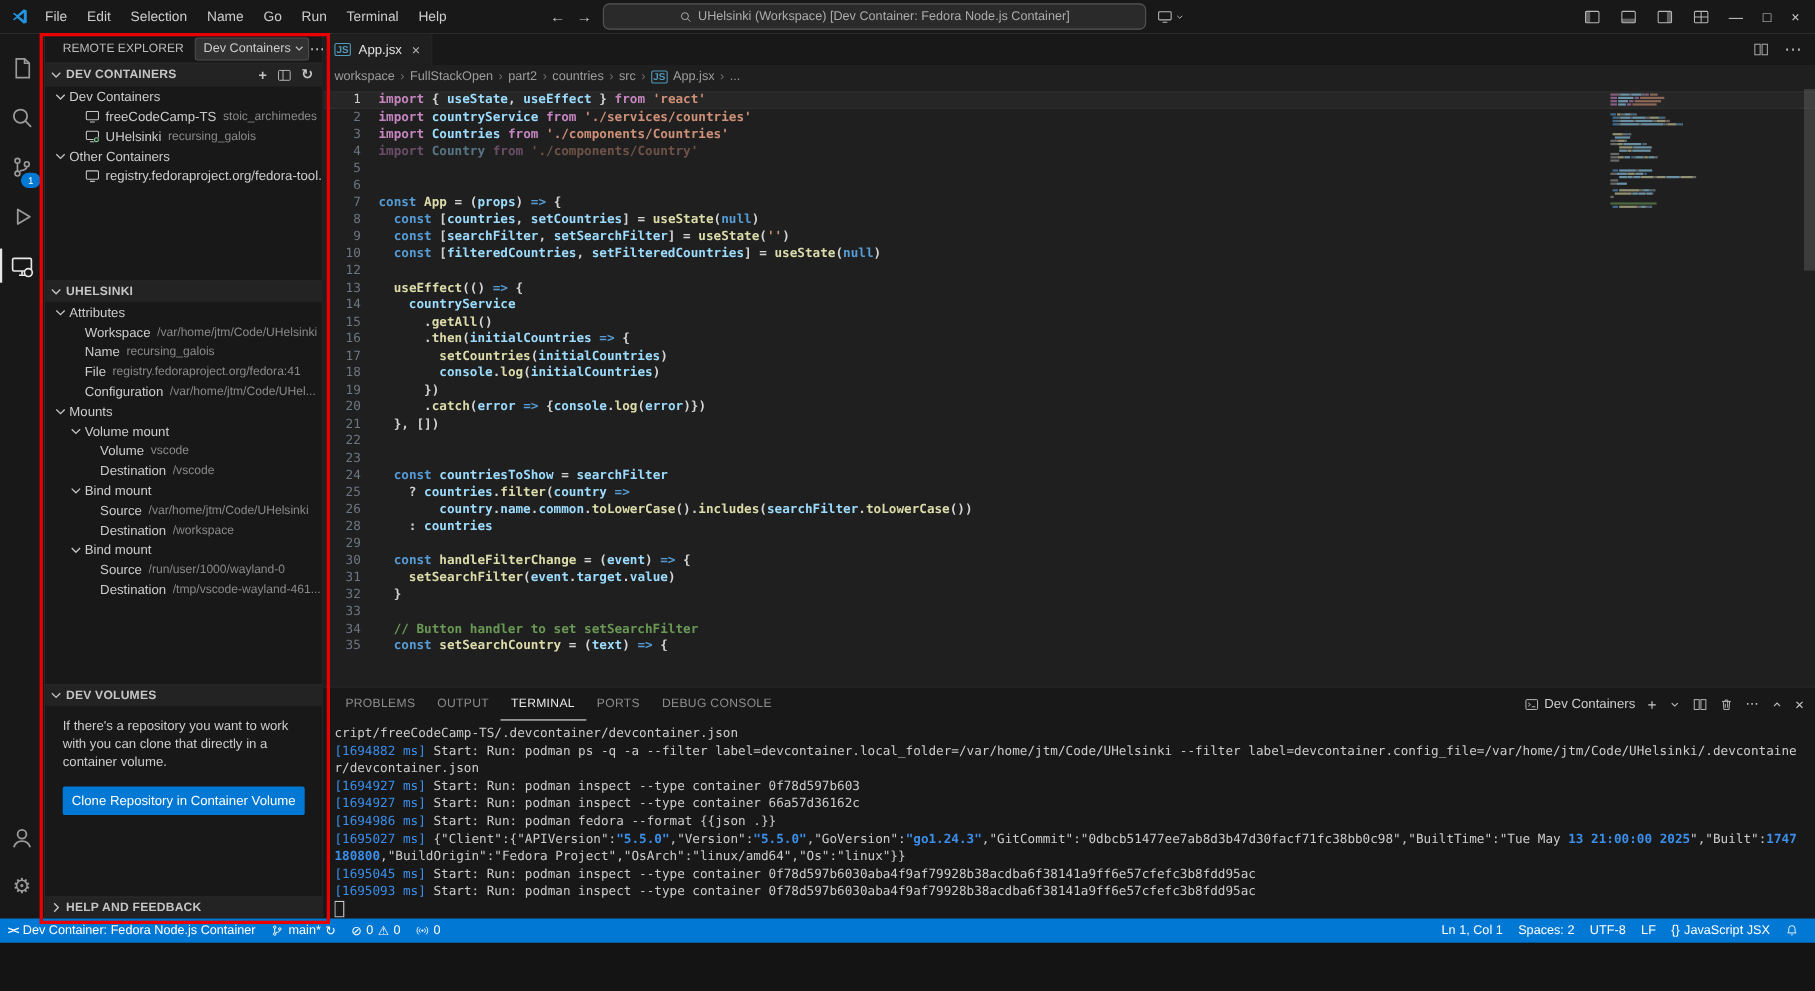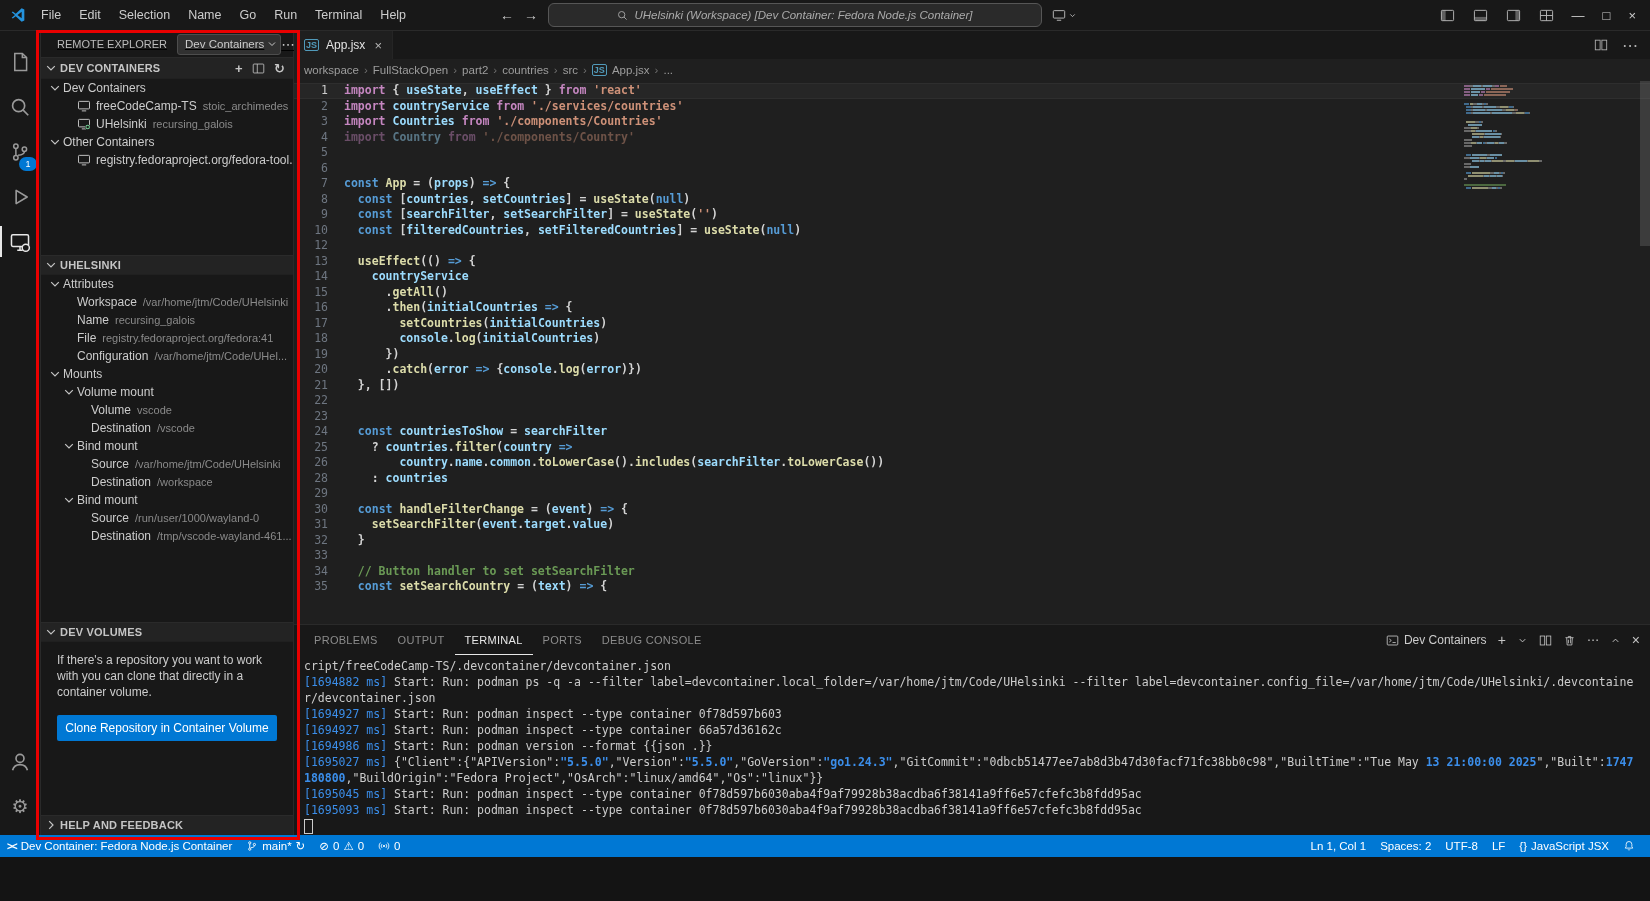--- a/index.html
+++ b/index.html
@@ -7,39 +7,39 @@
   .window{position:relative;width:1650px;height:857px;display:flex;flex-direction:column;background:#181818;}
   .desktop-strip{width:1650px;height:44px;background:#141414;}
 
   
   .titlebar{height:30px;background:#181818;border-bottom:1px solid #2a2a2a;display:flex;align-items:center;position:relative;flex:none;}
   .vs-logo{margin:0 6px 0 10px;display:flex;align-items:center;}
   .menu-item{padding:0 9px;height:30px;line-height:30px;font-size:12.5px;color:#cccccc;cursor:default;}
   .tc-center{position:absolute;left:500px;top:0;height:30px;display:flex;align-items:center;gap:10px;}
   .nav-arrow{color:#cccccc;font-size:14px;}
   .cmd-center{width:492px;height:22px;background:#2a2a2a;border:1px solid #565656;border-radius:6px;
-    display:flex;align-items:center;justify-content:center;gap:6px;color:#ababab;font-size:11.5px;overflow:hidden;white-space:nowrap;font-style:italic;}
+    display:flex;align-items:center;justify-content:center;gap:6px;color:#ababab;font-size:11.5px;overflow:hidden;white-space:nowrap;}
   .remote-menu{display:flex;align-items:center;gap:2px;color:#b8b8b8;}
   .tc-right{margin-left:auto;display:flex;align-items:center;gap:18px;padding-right:14px;color:#b8b8b8;}
   .winctl{font-size:13px;color:#cccccc;}
 
   
   .main{flex:1;display:flex;min-height:0;}
   .activitybar{width:40px;background:#181818;border-right:1px solid #2a2a2a;display:flex;flex-direction:column;align-items:center;padding-top:8px;flex:none;}
   .ab-item{position:relative;width:40px;height:45px;display:flex;align-items:center;justify-content:center;color:#9a9a9a;}
   .ab-item.active{color:#e7e7e7;}
   .ab-item.active::before{content:"";position:absolute;left:0;top:7px;bottom:7px;width:2px;background:#e7e7e7;}
   .ab-bottom{margin-top:auto;display:flex;flex-direction:column;align-items:center;padding-bottom:6px;}
   .ab-badge{position:absolute;right:3px;bottom:3px;min-width:14px;height:14px;border-radius:8px;background:#0078d4;color:#fff;
     font-size:9px;line-height:14px;text-align:center;padding:0 2px;}
   .gear-glyph{font-size:19px;line-height:1;}
 
   
   .sidebar{width:252px;background:#181818;border-right:1px solid #2a2a2a;display:flex;flex-direction:column;flex:none;min-height:0;}
-  .sb-top{height:26px;display:flex;align-items:center;padding:0 10px 0 16px;flex:none;text-decoration:underline;}
+  .sb-top{height:26px;display:flex;align-items:center;padding:0 10px 0 16px;flex:none;}
   .sb-title{font-size:11px;color:#bbbbbb;white-space:nowrap;}
   .profile-select{margin-left:10px;height:19px;border:1px solid #4d4d4d;background:#313131;color:#cccccc;font-size:11.5px;
     display:flex;align-items:center;padding:0 2px 0 7px;border-radius:3px;gap:2px;white-space:nowrap;}
   .sb-more{margin-left:auto;color:#c5c5c5;font-size:14px;}
   .shead{display:flex;align-items:center;background:#232323;border-top:1px solid #2a2a2a;border-bottom:1px solid #202020;
     font-weight:700;font-size:11px;color:#c5c5c5;letter-spacing:.2px;padding-right:8px;flex:none;}
   .shead .chev{margin:0 1px 0 2px;}
   .shead-actions{margin-left:auto;display:flex;align-items:center;gap:9px;color:#c5c5c5;font-size:13px;}
   .h20{height:20px}.h18{height:18px}
   .treebox{overflow:hidden;flex:none;}
@@ -740,21 +740,21 @@
               </svg>
             <span style="font-size:14px">×</span>
           </div>
         </div>
         <div class="terminal" id="terminal">
             <div class="tml"><span class="tm-p">cript/freeCodeCamp-TS/.devcontainer/devcontainer.json</span></div>
             <div class="tml"><span class="tm-b">[1694882 ms] </span><span class="tm-p">Start: Run: podman ps -q -a --filter label=devcontainer.local_folder=/var/home/jtm/Code/UHelsinki --filter label=devcontainer.config_file=/var/home/jtm/Code/UHelsinki/.devcontaine</span></div>
             <div class="tml"><span class="tm-p">r/devcontainer.json</span></div>
             <div class="tml"><span class="tm-b">[1694927 ms] </span><span class="tm-p">Start: Run: podman inspect --type container 0f78d597b603</span></div>
             <div class="tml"><span class="tm-b">[1694927 ms] </span><span class="tm-p">Start: Run: podman inspect --type container 66a57d36162c</span></div>
-            <div class="tml"><span class="tm-b">[1694986 ms] </span><span class="tm-p">Start: Run: podman version --format {{json .}}</span></div>
+            <div class="tml"><span class="tm-b">[1694986 ms] </span><span class="tm-p">Start: Run: podman fedora --format {{json .}}</span></div>
             <div class="tml"><span class="tm-b">[1695027 ms] </span><span class="tm-p">{"Client":{"APIVersion":</span><span class="tm-bb">"5.5.0"</span><span class="tm-p">,"Version":</span><span class="tm-bb">"5.5.0"</span><span class="tm-p">,"GoVersion":</span><span class="tm-bb">"go1.24.3"</span><span class="tm-p">,"GitCommit":"0dbcb51477ee7ab8d3b47d30facf71fc38bb0c98","BuiltTime":"Tue May </span><span class="tm-bb">13 21:00:00 2025</span><span class="tm-p">","Built":</span><span class="tm-bb">1747</span></div>
             <div class="tml"><span class="tm-bb">180800</span><span class="tm-p">,"BuildOrigin":"Fedora Project","OsArch":"linux/amd64","Os":"linux"}}</span></div>
             <div class="tml"><span class="tm-b">[1695045 ms] </span><span class="tm-p">Start: Run: podman inspect --type container 0f78d597b6030aba4f9af79928b38acdba6f38141a9ff6e57cfefc3b8fdd95ac</span></div>
             <div class="tml"><span class="tm-b">[1695093 ms] </span><span class="tm-p">Start: Run: podman inspect --type container 0f78d597b6030aba4f9af79928b38acdba6f38141a9ff6e57cfefc3b8fdd95ac</span></div>
             <div class="tml"><span class="tcursor"></span></div>
           </div>
       </div>
     </div>
   </div>
 

